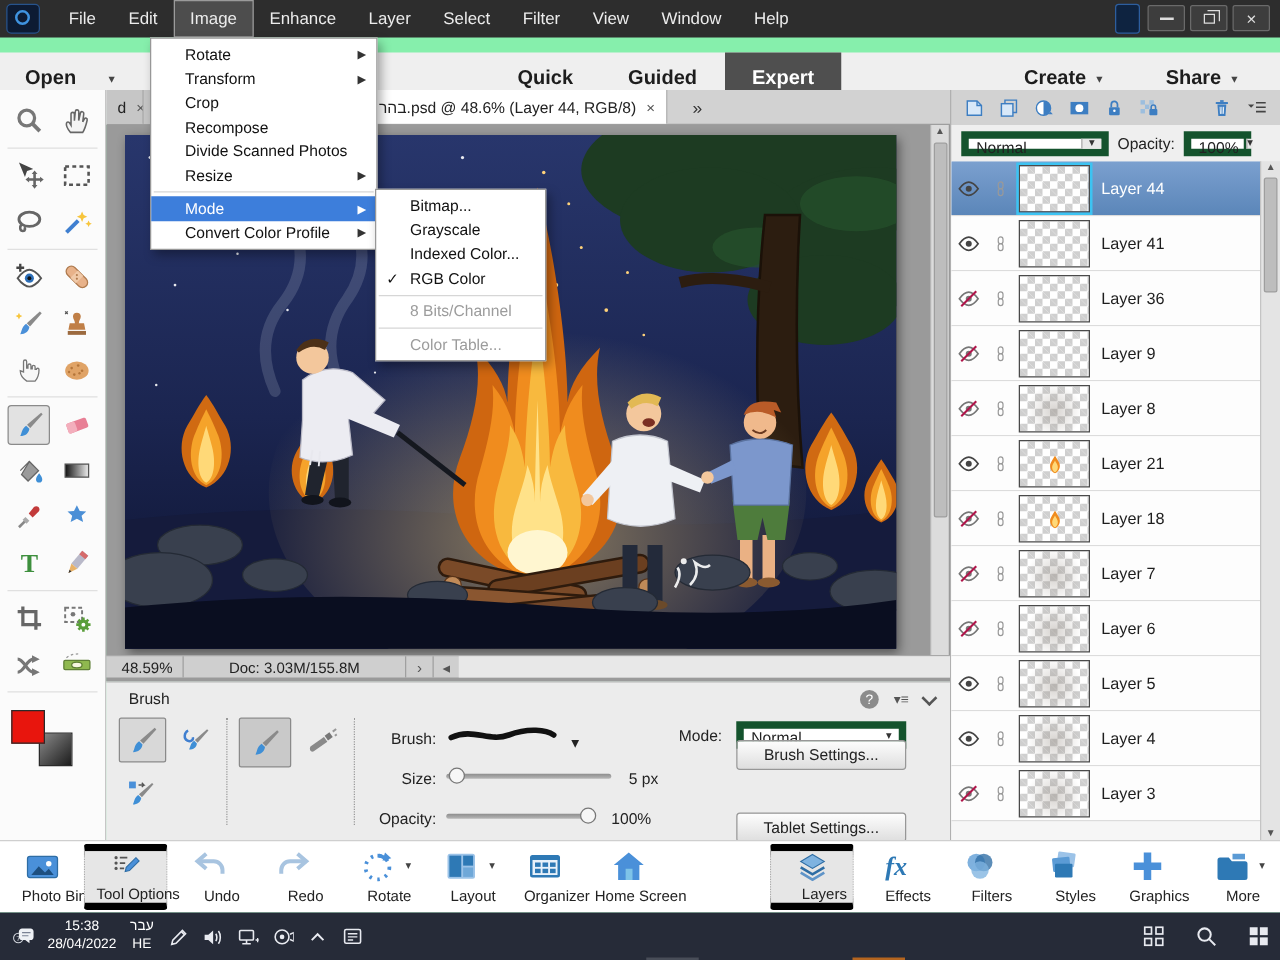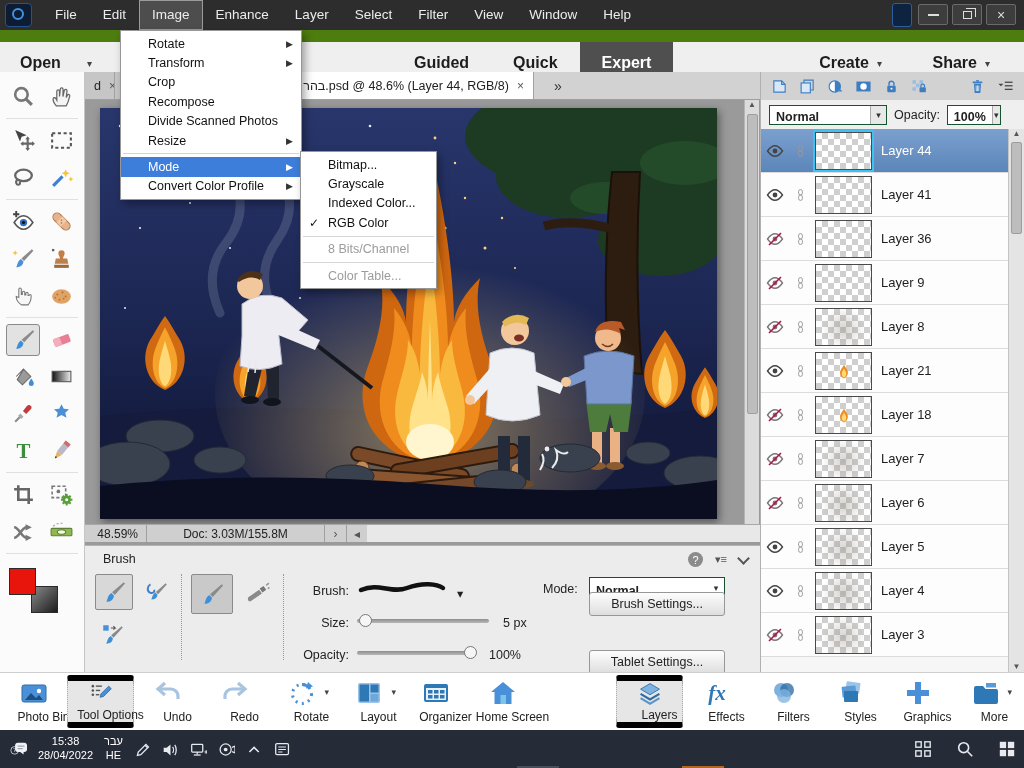--- a/index.html
+++ b/index.html
@@ -1,18 +1,18 @@
 <!DOCTYPE html>
 <html><head>
 <meta charset="utf-8">
 <style>
   html,body{margin:0;padding:0;background:#000;}
   *{box-sizing:border-box;}
   .stage{position:relative;width:1024px;height:768px;overflow:hidden;
-    font-family:"Liberation Sans","DejaVu Sans",sans-serif;font-size:13px;color:#222;background:#4d7c0f;}
+    font-family:"Liberation Sans","DejaVu Sans",sans-serif;font-size:13px;color:#222;background:#86efac;}
   svg{display:block;}
 
   
   .titlebar{position:absolute;left:0;top:0;width:1024px;height:30px;background:#2d2d2d;display:flex;align-items:center;z-index:40;}
   .app-logo{width:27px;height:24px;margin:0 10px 0 5px;border-radius:4px;background:#0d1b33;border:1px solid #27538c;position:relative;}
   .app-logo i{position:absolute;left:6px;top:4px;width:12px;height:12px;border:2px solid #3f93e0;border-radius:50%;}
   .menu-item{padding:0 13px;height:30px;line-height:30px;color:#ececec;font-size:13.5px;}
   .menu-item.active{background:#4d4d4d;outline:1px solid #9b9b9b;outline-offset:-1px;}
   .winbtns{position:absolute;right:8px;top:4px;display:flex;gap:4px;}
   .wbtn{width:30px;height:21px;background:#3d3d3d;border:1px solid #6a6a6a;border-radius:2px;display:flex;align-items:center;justify-content:center;color:#ddd;font-size:12px;}
@@ -57,21 +57,21 @@
   .artwork{position:absolute;left:15px;top:8px;width:617px;height:411px;box-shadow:2px 3px 8px rgba(0,0,0,.45);background:#101530;}
   .vscroll{position:absolute;right:1px;top:0;width:15px;height:424px;background:#dcdcdc;border-left:1px solid #b5b5b5;font-size:8px;color:#555;text-align:center;}
   .vscroll .thumb{position:absolute;left:2px;top:14px;width:11px;height:300px;background:#bdbdbd;border:1px solid #9e9e9e;border-radius:2px;}
   .statusrow{position:absolute;left:0;bottom:3px;width:675px;height:18px;background:#cfcfcf;border-top:1px solid #a8a8a8;display:flex;align-items:center;font-size:12px;color:#222;}
   .statusrow .cell{padding:0 8px;border-right:1px solid #a0a0a0;height:100%;display:flex;align-items:center;}
   .statusrow .track{flex:1;height:100%;background:#e8e8e8;}
 
   
   .rightpanel{position:absolute;left:760px;top:100px;width:264px;height:572px;background:#efefef;border-left:1px solid #b0b0b0;}
   .lp-header{height:29px;display:flex;align-items:center;gap:7px;padding:0 8px;}
-  .selbox{height:20px;background:#fff;border:1px solid #14532d;display:flex;align-items:flex-end;font-size:12.5px;font-weight:bold;}
+  .selbox{height:20px;background:#fff;border:6px solid #14532d;display:flex;align-items:flex-start;font-size:12.5px;}
   .selbox .val{padding:0 6px;flex:1;}
   .selbox .dd{width:16px;height:100%;border-left:1px solid #aaa;display:flex;align-items:center;justify-content:center;font-size:9px;color:#333;background:#e8e8e8;}
   .blend{width:118px;}
   .opbox{width:54px;}
   .lp-label{font-size:12.5px;color:#222;}
   .layers{position:absolute;left:0;top:29px;right:16px;bottom:0;overflow:hidden;background:#f6f6f6;}
   .lrow{height:44px;display:flex;align-items:center;border-bottom:1px solid #dcdcdc;background:#fdfdfd;}
   .lrow.selected{background:linear-gradient(#7ba0cf,#5b86b9);}
   .lrow.selected .lname{color:#fff;}
   .leye{width:28px;display:flex;justify-content:center;}
@@ -181,22 +181,22 @@
       <div class="wbtn" style="font-size:14px;">×</div>
     </div>
   </div>
 
   <div class="modebar">
     <div class="openbtn">
       <span>Open</span>
       <span class="caret">▾</span>
     </div>
     <div class="modetabs" id="modetabs">
+        <div class="modetab">Quick</div>
         <div class="modetab">Guided</div>
-        <div class="modetab">Quick</div>
         <div class="modetab active">Expert</div>
       </div>
     <div class="cs-btn" style="right:142px;">
       <span>Create</span>
         <span class="caret">▾</span>
     </div>
     <div class="cs-btn" style="right:34px;">
       <span>Share</span>
         <span class="caret">▾</span>
     </div>

